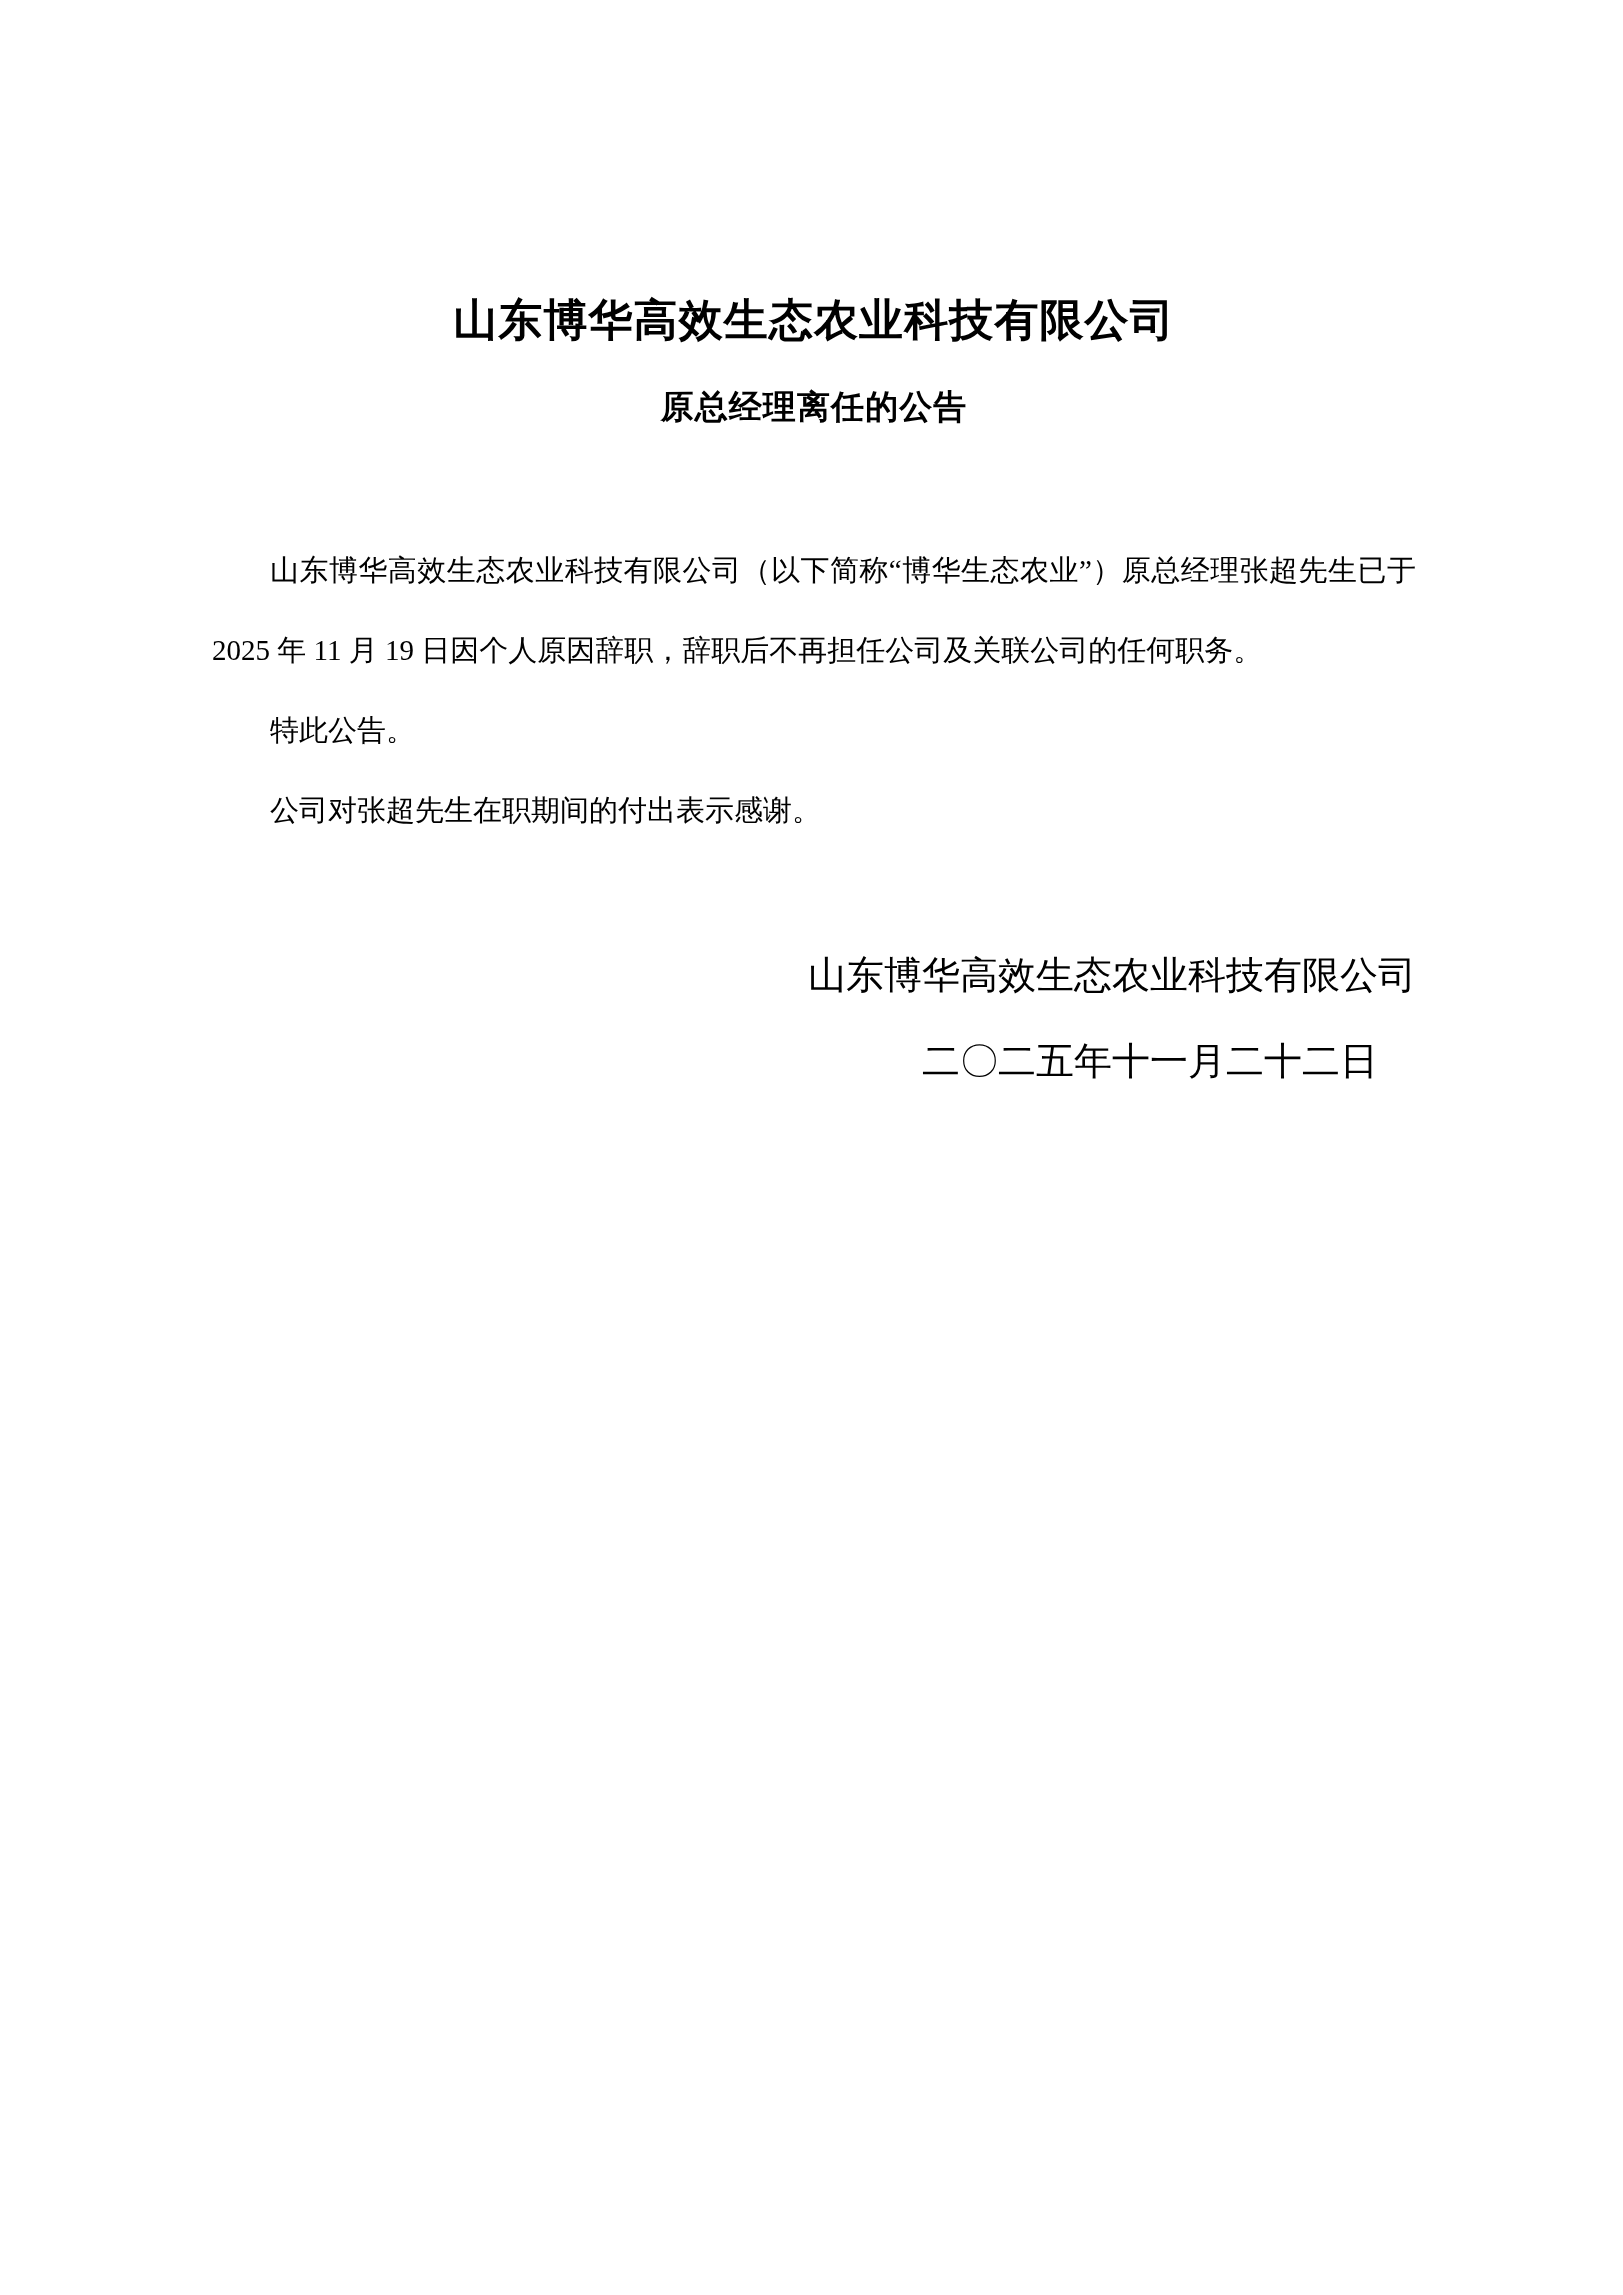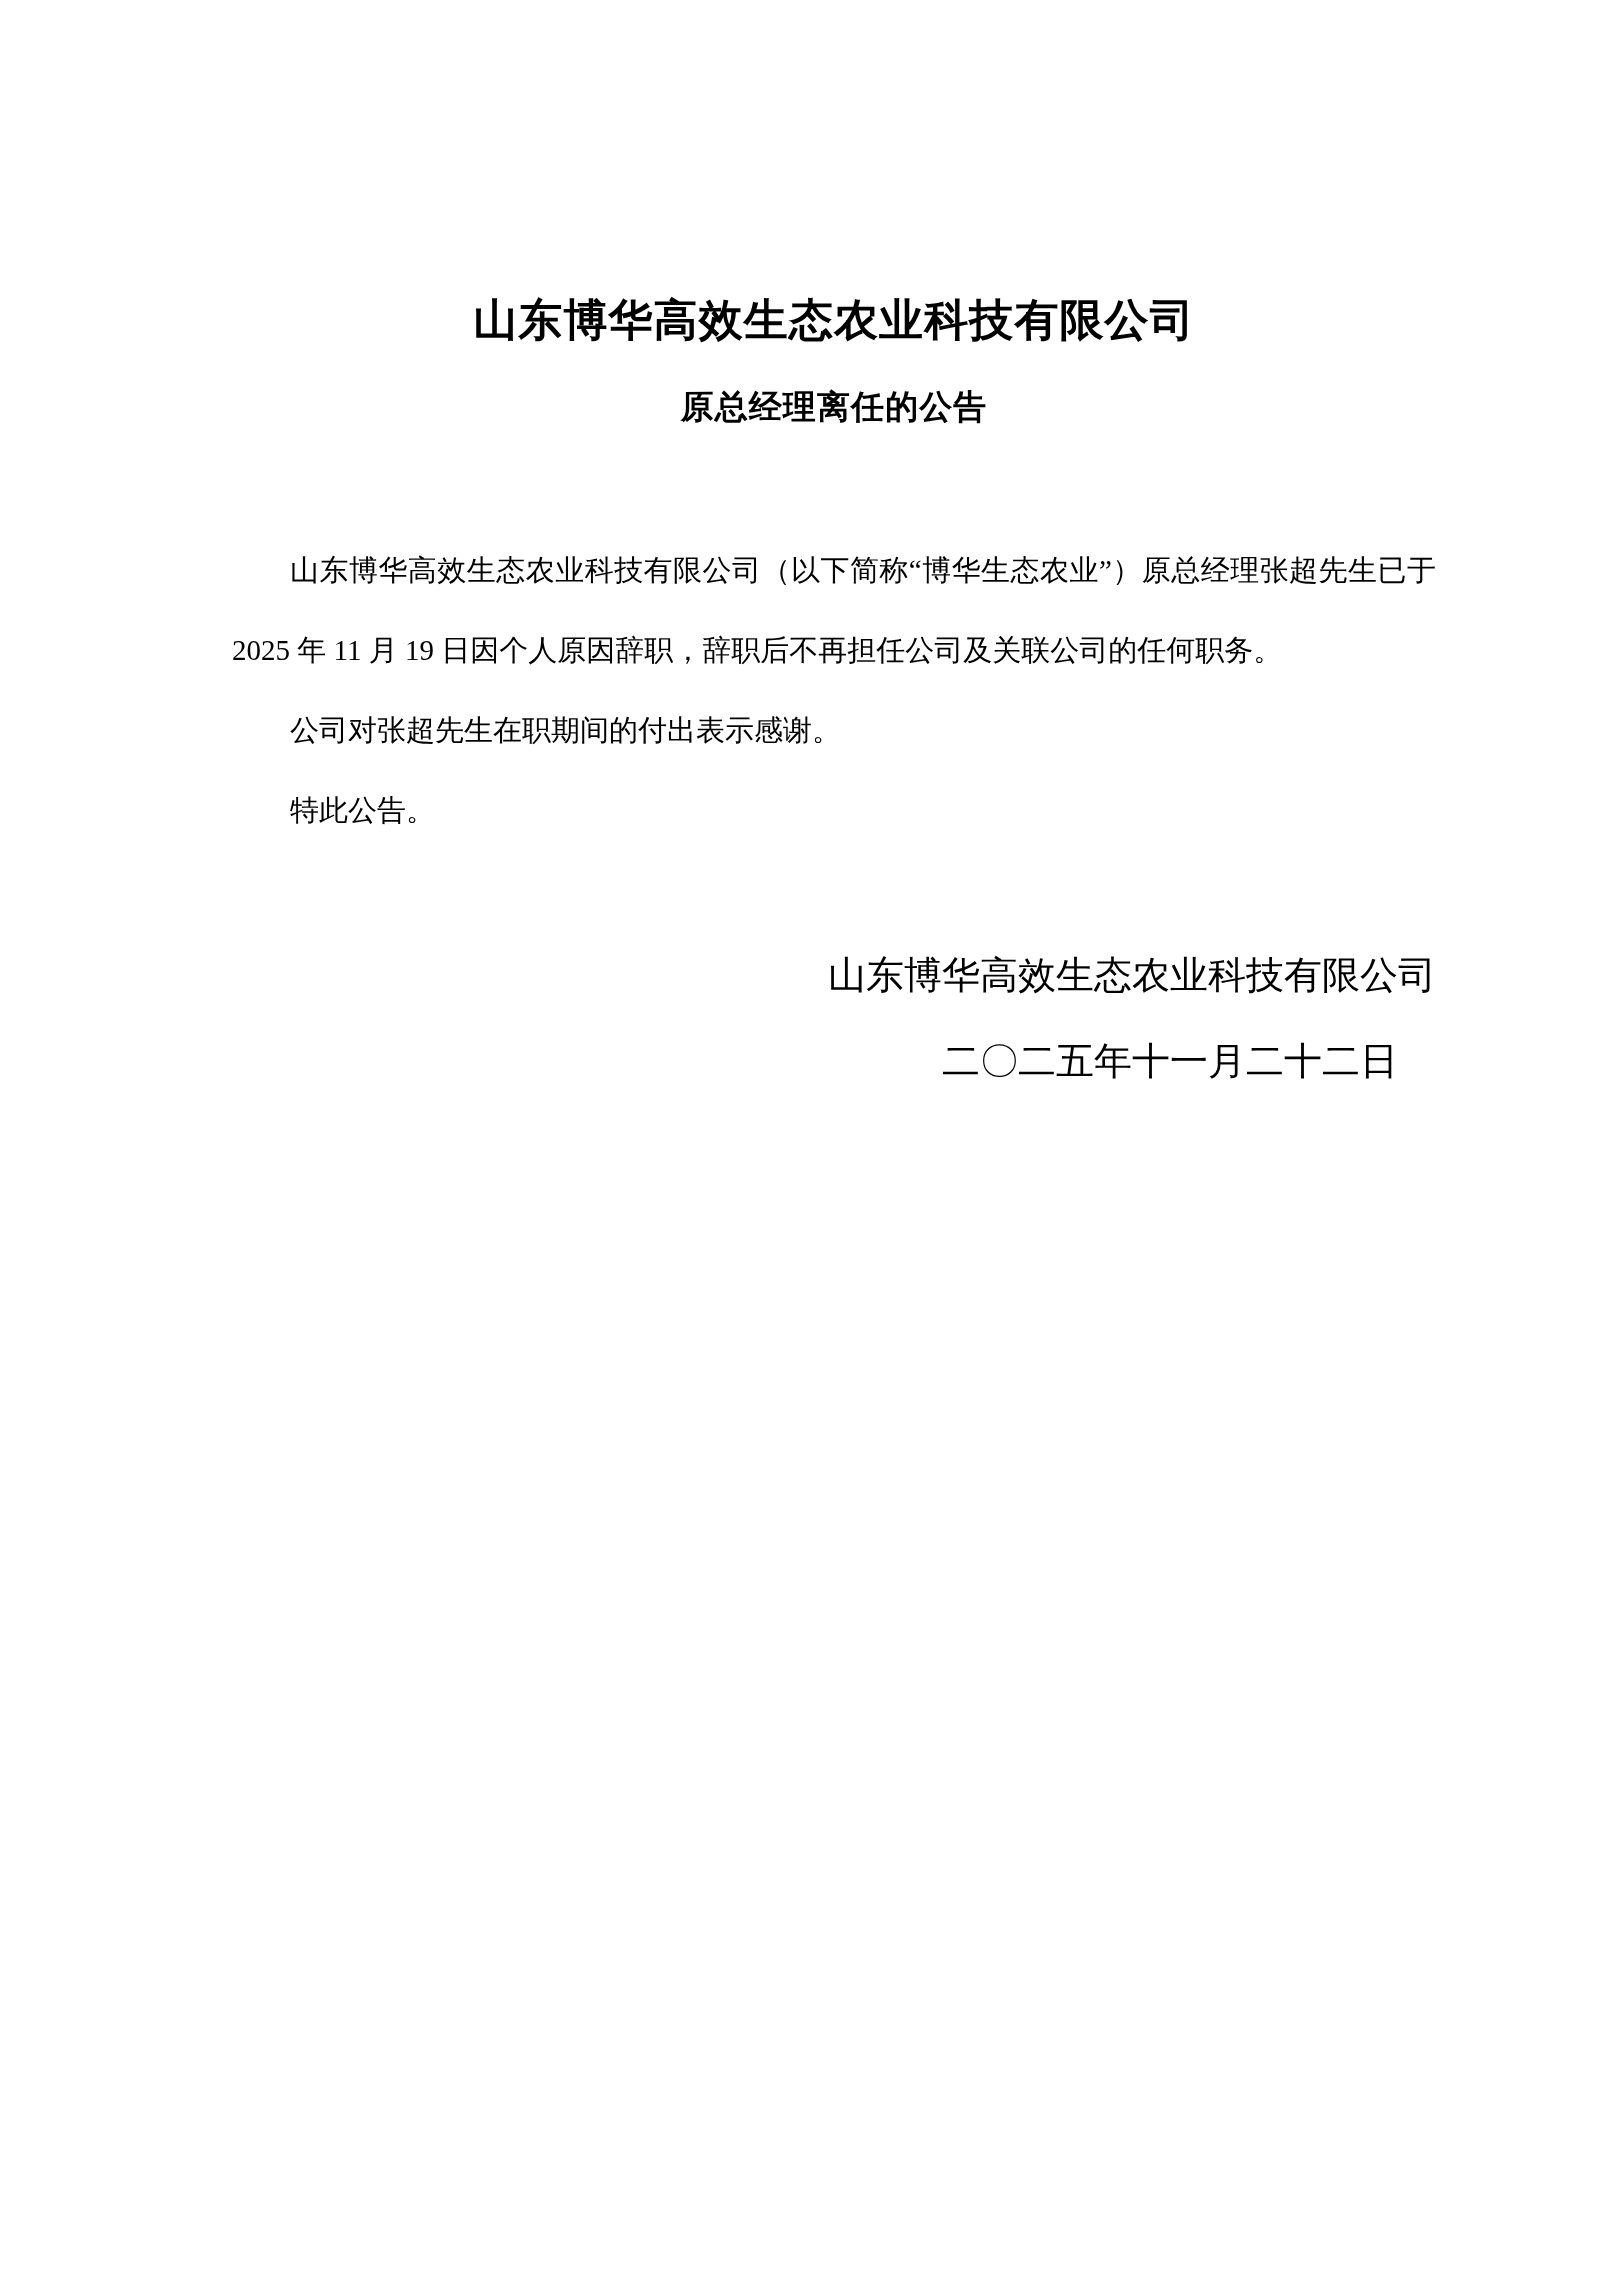--- a/index.html
+++ b/index.html
@@ -12,21 +12,21 @@
   }
   .page {
     position: relative;
     width: 1623px;
     height: 2295px;
     background: #ffffff;
     overflow: hidden;
   }
   .content {
     position: absolute;
-    left: 232px;
+    left: 212px;
     top: 0;
     width: 1204px;
     padding-top: 278px;
   }
   .doc-title {
     font-size: 44px;
     font-weight: bold;
     line-height: 86px;
     text-align: center;
     letter-spacing: 1.1px;
@@ -62,23 +62,23 @@
 
 <div class="page">
   <div class="content">
 
     <div class="doc-title">山东博华高效生态农业科技有限公司</div>
 
     <div class="doc-subtitle">原总经理离任的公告</div>
 
     <div class="body-paragraph first">山东博华高效生态农业科技有限公司（以下简称“博华生态农业”）原总经理张超先生已于 2025 年 11 月 19 日因个人原因辞职，辞职后不再担任公司及关联公司的任何职务。</div>
 
+    <div class="body-paragraph">特此公告。</div>
+
     <div class="body-paragraph">公司对张超先生在职期间的付出表示感谢。</div>
-
-    <div class="body-paragraph">特此公告。</div>
 
     <div class="signature-block">
       <div class="signature-company">山东博华高效生态农业科技有限公司</div>
       <div class="signature-date">二〇二五年十一月二十二日</div>
     </div>
 
   </div>
 </div>
 
 

